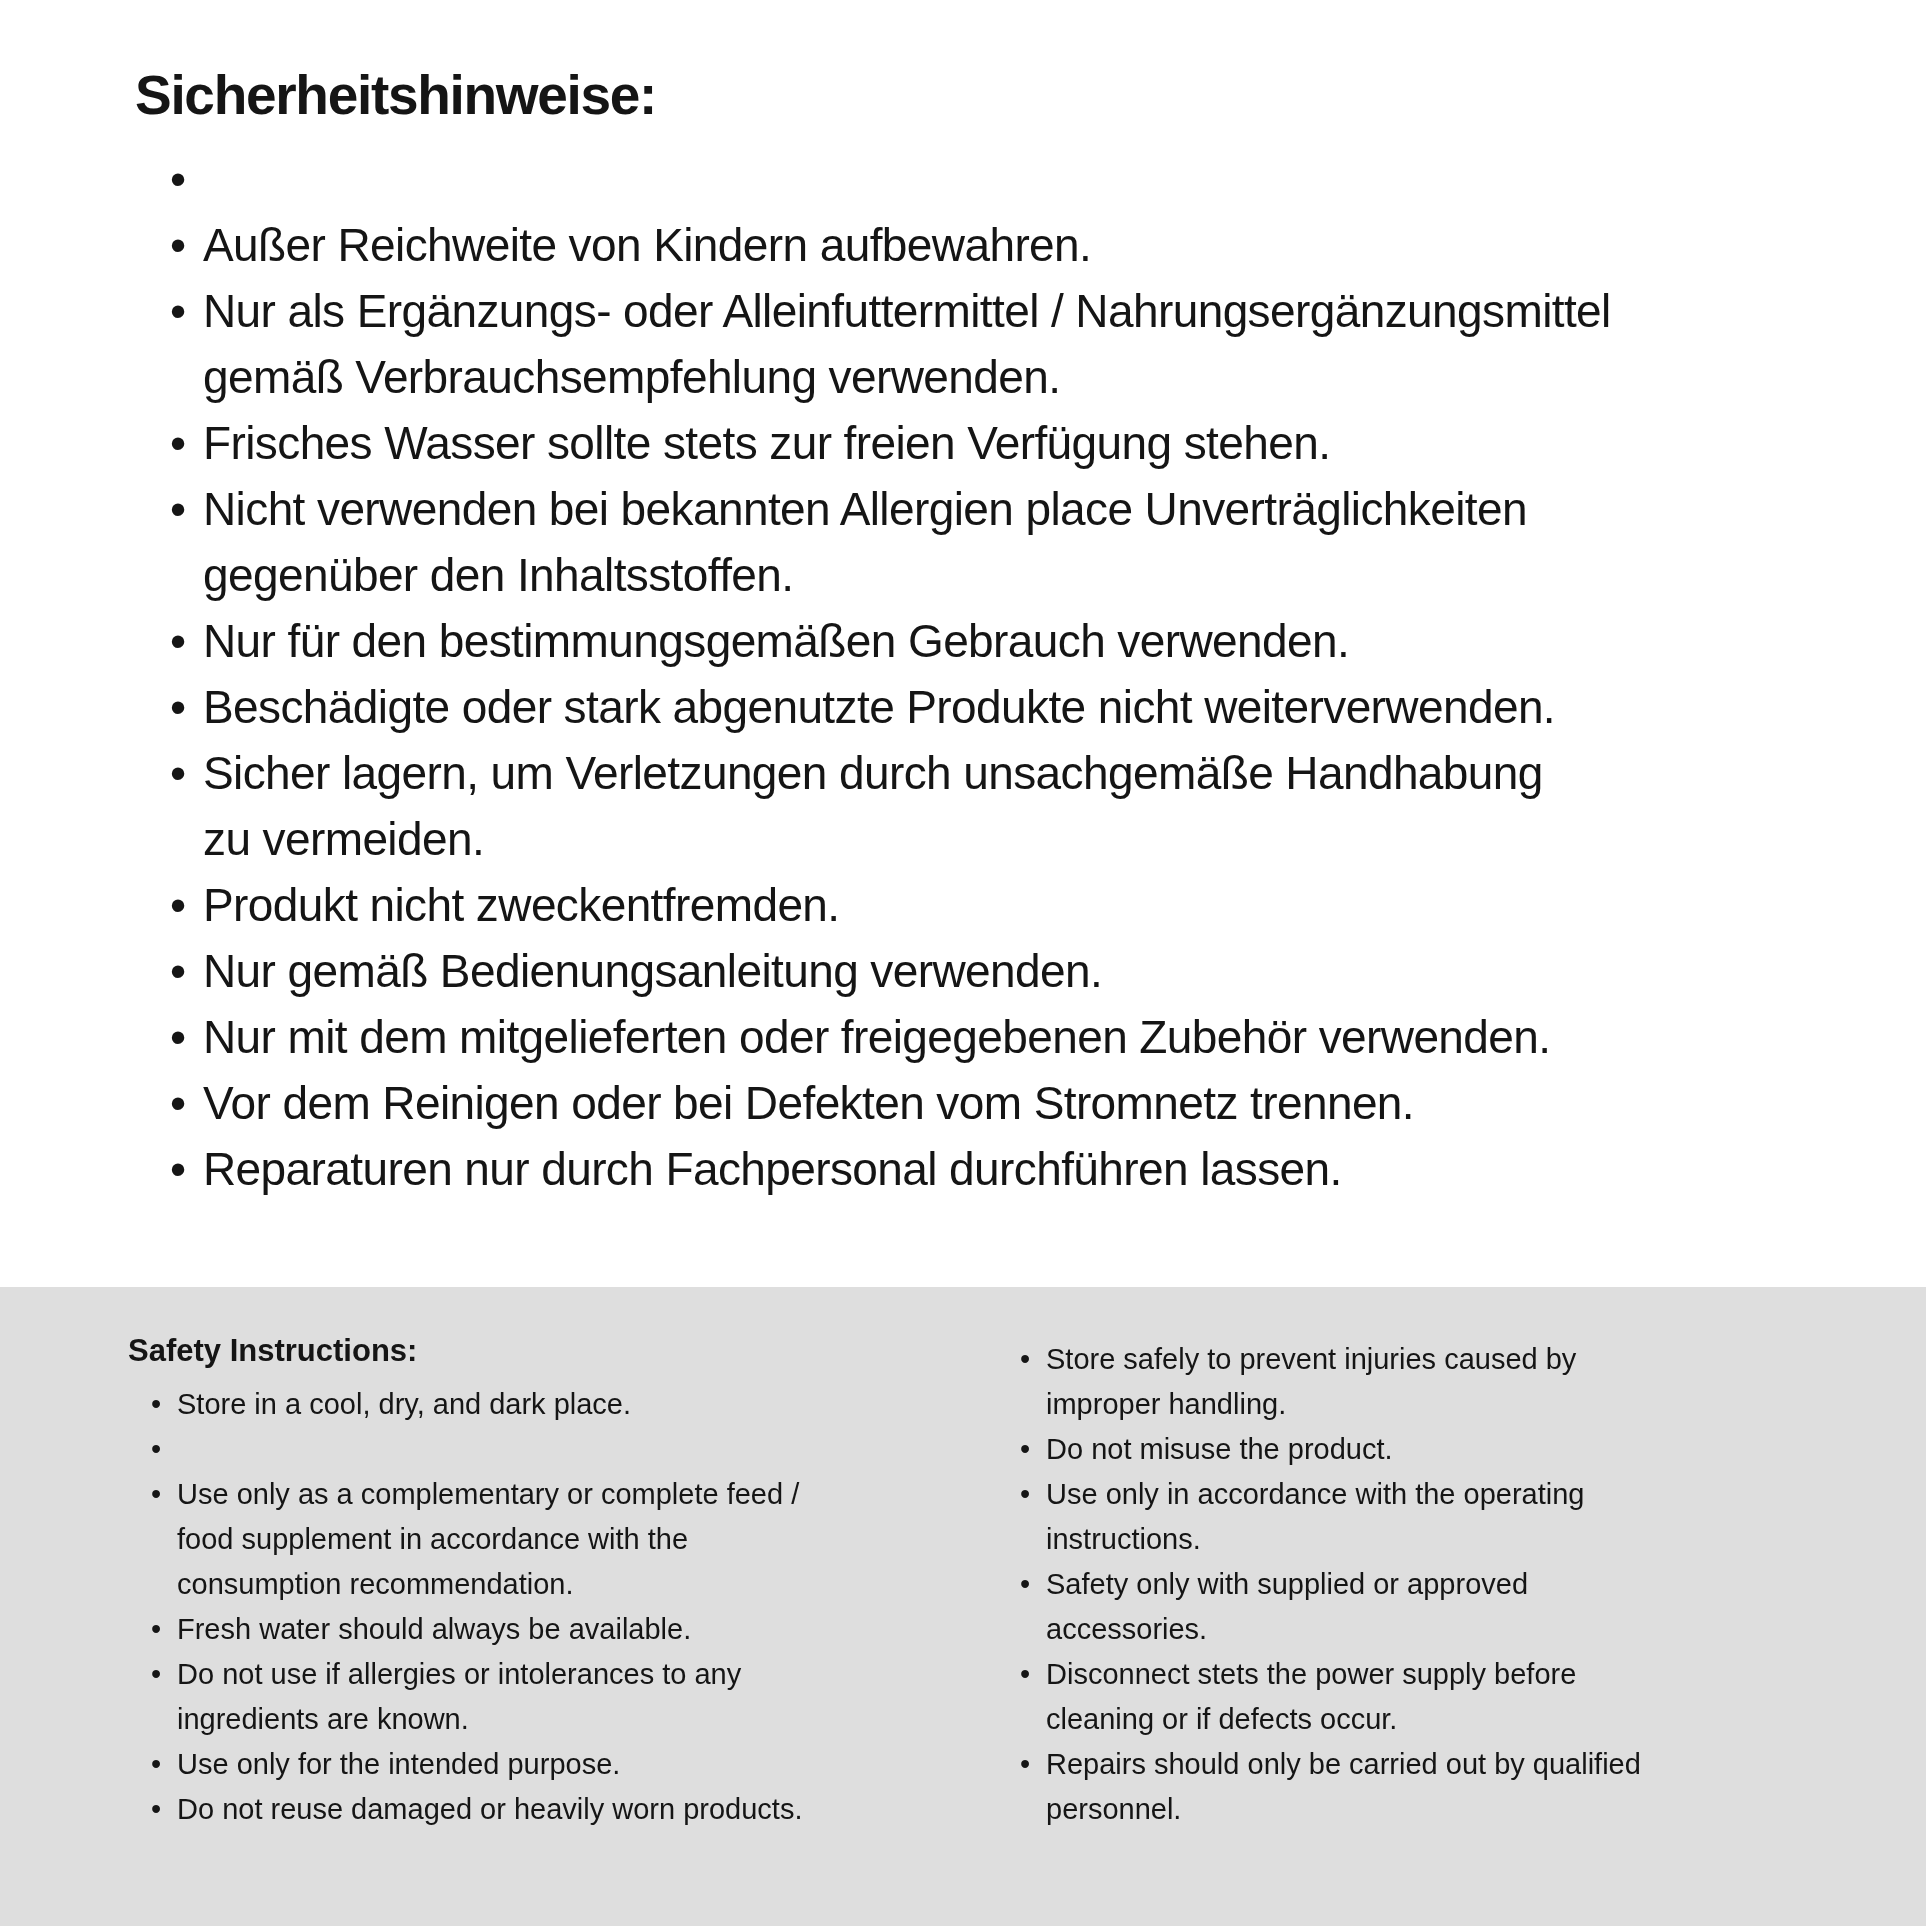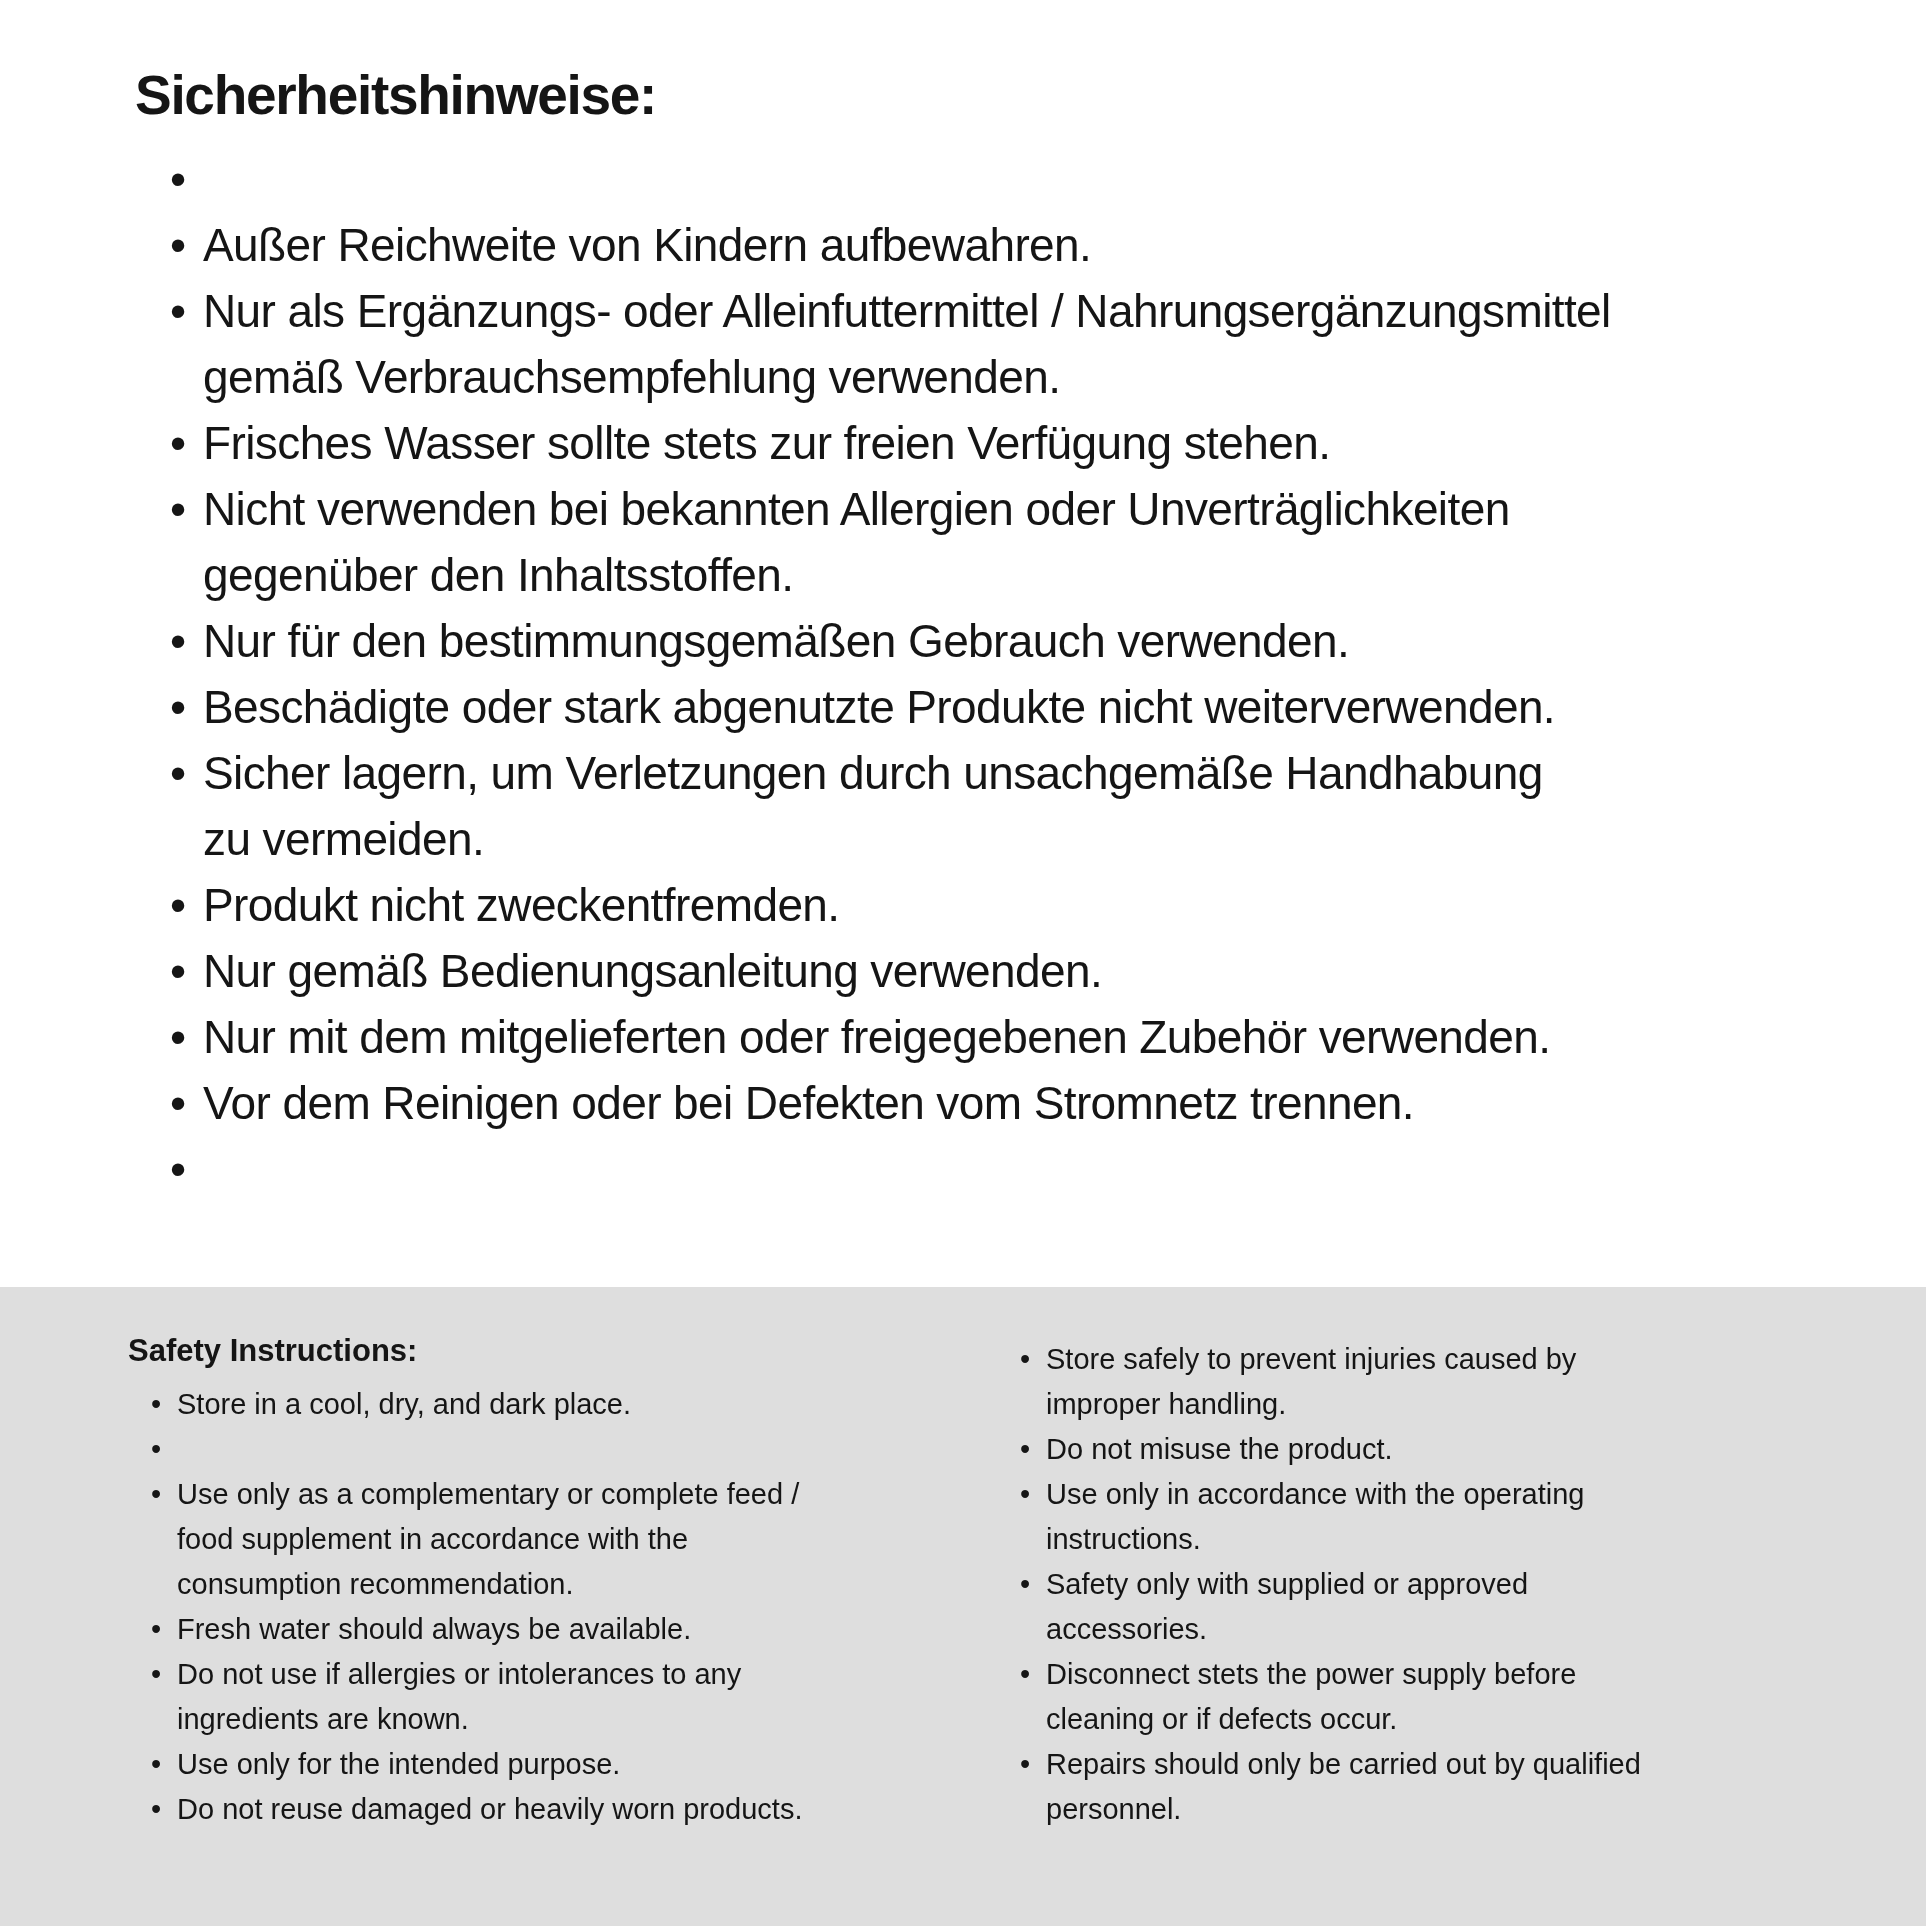--- a/index.html
+++ b/index.html
@@ -90,21 +90,21 @@
         <span class="bullet">•</span>
         <span class="li-text">Nur als Ergänzungs- oder Alleinfuttermittel / Nahrungsergänzungsmittel
 gemäß Verbrauchsempfehlung verwenden.</span>
       </li>
       <li>
         <span class="bullet">•</span>
         <span class="li-text">Frisches Wasser sollte stets zur freien Verfügung stehen.</span>
       </li>
       <li>
         <span class="bullet">•</span>
-        <span class="li-text">Nicht verwenden bei bekannten Allergien oder Unverträglichkeiten
+        <span class="li-text">Nicht verwenden bei bekannten Allergien place Unverträglichkeiten
 gegenüber den Inhaltsstoffen.</span>
       </li>
       <li>
         <span class="bullet">•</span>
         <span class="li-text">Nur für den bestimmungsgemäßen Gebrauch verwenden.</span>
       </li>
       <li>
         <span class="bullet">•</span>
         <span class="li-text">Beschädigte oder stark abgenutzte Produkte nicht weiterverwenden.</span>
       </li>
@@ -124,20 +124,21 @@
       <li>
         <span class="bullet">•</span>
         <span class="li-text">Nur mit dem mitgelieferten oder freigegebenen Zubehör verwenden.</span>
       </li>
       <li>
         <span class="bullet">•</span>
         <span class="li-text">Vor dem Reinigen oder bei Defekten vom Stromnetz trennen.</span>
       </li>
       <li>
         <span class="bullet">•</span>
+        <span class="li-text">Reparaturen nur durch Fachpersonal durchführen lassen.</span>
       </li>
     </ul>
 
   <div class="panel"></div>
 
   <div class="en-title">Safety Instructions:</div>
 
   <ul class="en-list en-left">
       <li>
         <span class="bullet">•</span>

